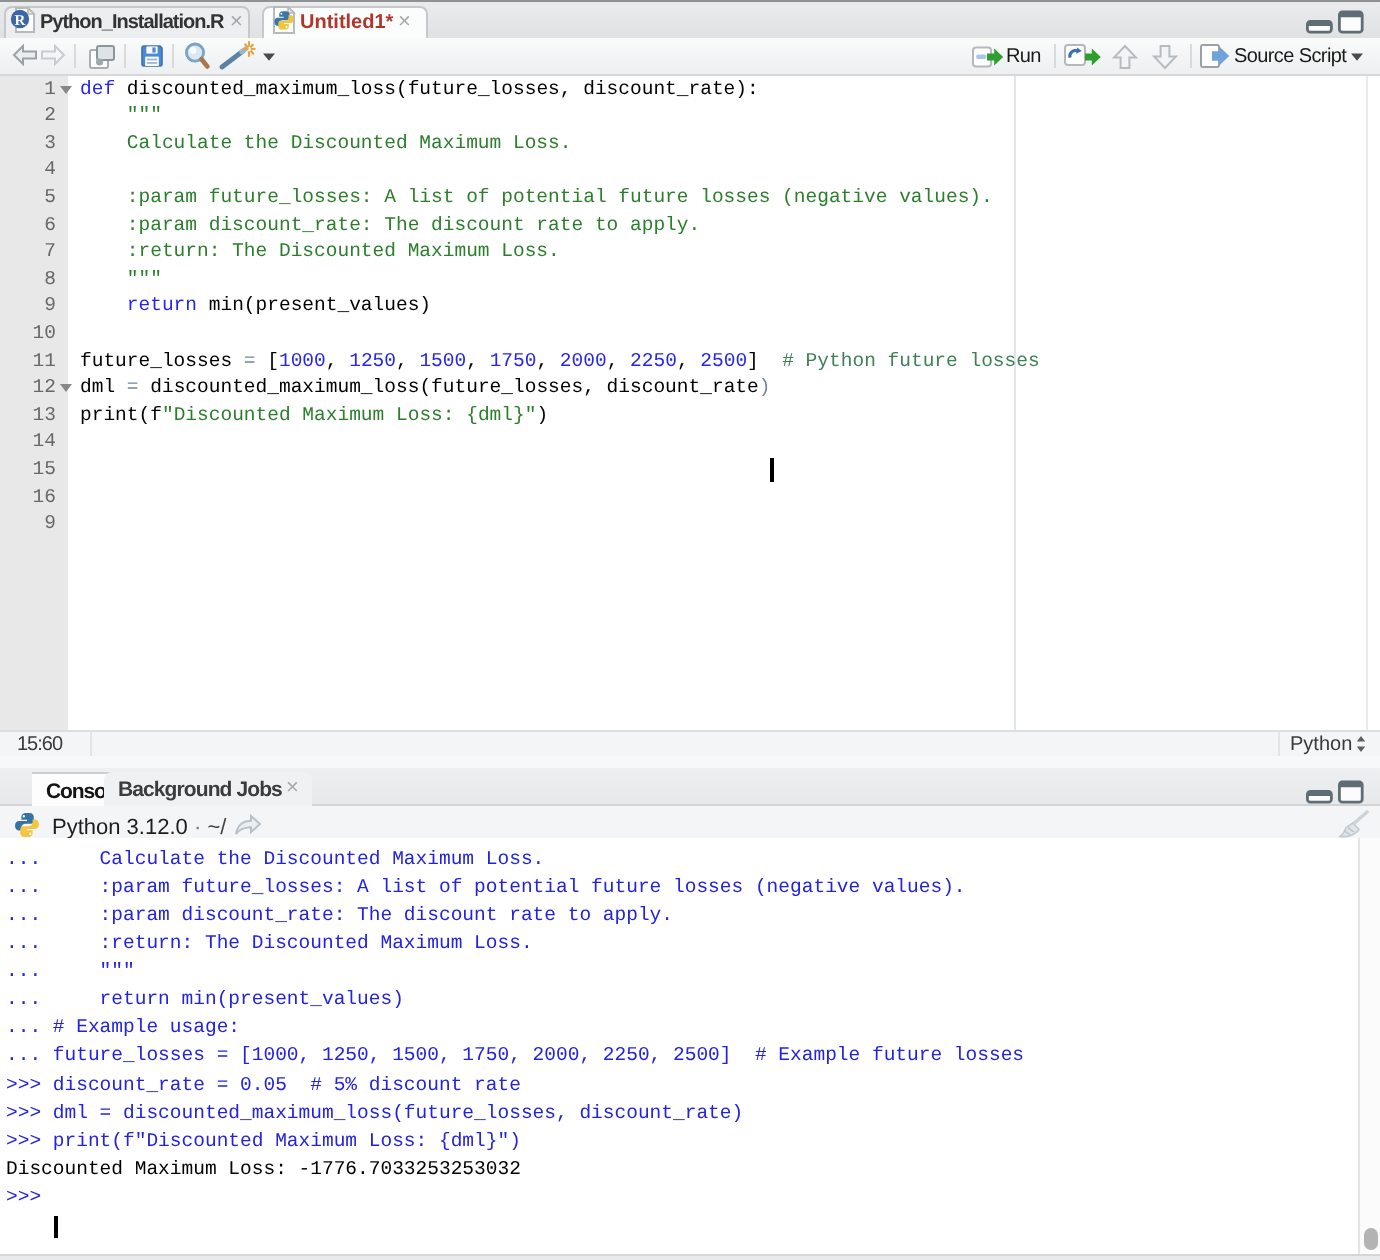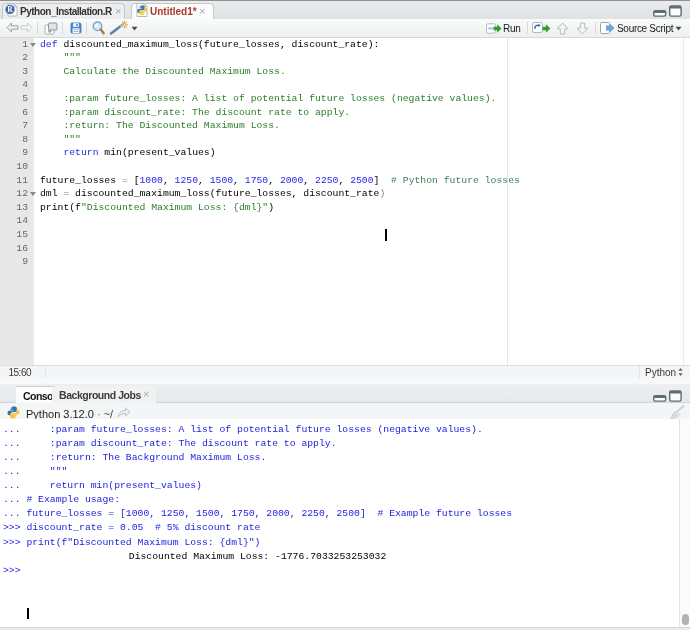--- a/index.html
+++ b/index.html
@@ -37,21 +37,21 @@
 #gap{left:0;top:378px;width:690px;height:6px;background:#f7f8f9;}
 #constabs{left:0;top:384px;width:690px;height:18px;background:linear-gradient(#edeff0,#e6e8e9);border-bottom:1px solid #d2d4d5;}
 #ctab1{position:absolute;left:16px;top:2px;width:50px;height:17px;background:#fdfdfd;border-radius:0 4px 0 0;border-right:1px solid #cccecf;border-top:1px solid #cccecf;box-sizing:border-box;}
 #ctab1 span{position:absolute;left:7px;top:3px;font-size:10.5px;font-weight:700;color:#141414;letter-spacing:-0.55px;}
 #ctab2{position:absolute;left:52px;top:2px;width:104px;height:17px;background:#eff1f2;border-radius:4px 4px 0 0;}
 #ctab2 span{position:absolute;left:7px;top:3px;font-size:10.5px;font-weight:700;color:#3c3c3c;letter-spacing:-0.45px;}
 #pyheader{left:0;top:403px;width:690px;height:16px;background:#f3f5f6;font-size:11px;color:#1d1d1d;}
 #console{left:0;top:419px;width:690px;height:208px;background:#fff;}
 #ctext{position:absolute;left:3px;top:4px;color:#2222e0;}
 #ctext div{height:14.07px;line-height:14.07px;}
-.out{color:#000;text-align:center;}
+.out{color:#000;}
 #cscroll{position:absolute;left:679px;top:0;width:11px;height:208px;border-left:1px solid #e4e4e4;background:#fbfbfb;box-sizing:border-box;}
 #cthumb{position:absolute;left:2px;top:195px;width:7px;height:11px;background:#b3b3b3;border-radius:3.5px;}
 #bottomstrip{left:0;top:627px;width:690px;height:3px;background:#e8eaeb;border-top:1px solid #d4d6d7;box-sizing:border-box;}
 .cursor{position:absolute;width:2px;background:#000;}
 .icon{position:absolute;}
 </style>
 </head>
 <body>
 <div class="abs" id="topborder"></div>
 <div class="abs" id="tabbar">
@@ -130,28 +130,30 @@
   <div id="ctab2">
       <span>Background Jobs</span>
       <span style="position:absolute;left:91px;top:2px;color:#a9a9a9;font-weight:400;font-size:11px;letter-spacing:0;">×</span>
     </div>
 </div>
 <div class="abs" id="pyheader">
   <span style="position:absolute;left:26px;top:5px;">Python 3.12.0 <span style="color:#777;">·</span> <span style="color:#444;">~/</span></span>
 </div>
 <div class="abs" id="console">
   <div id="ctext" class="mono">
+      <div>...     Calculate the Discounted Maximum Loss.</div>
       <div>...     :param future_losses: A list of potential future losses (negative values).</div>
       <div>...     :param discount_rate: The discount rate to apply.</div>
-      <div>...     :return: The Background Maximum Loss.</div>
+      <div>...     :return: The Discounted Maximum Loss.</div>
       <div>...     """</div>
       <div>...     return min(present_values)</div>
       <div>... # Example usage:</div>
       <div>... future_losses = [1000, 1250, 1500, 1750, 2000, 2250, 2500]  # Example future losses</div>
       <div>&gt;&gt;&gt; discount_rate = 0.05  # 5% discount rate</div>
+      <div>&gt;&gt;&gt; dml = discounted_maximum_loss(future_losses, discount_rate)</div>
       <div>&gt;&gt;&gt; print(f"Discounted Maximum Loss: {dml}")</div>
       <div class="out">Discounted Maximum Loss: -1776.7033253253032</div>
       <div>&gt;&gt;&gt; </div>
     </div>
   <div id="cscroll">
       <div id="cthumb"></div>
     </div>
   <div class="cursor" style="left:26.5px;top:188.5px;height:11px;"></div>
 </div>
 <div class="abs" id="bottomstrip"></div>

